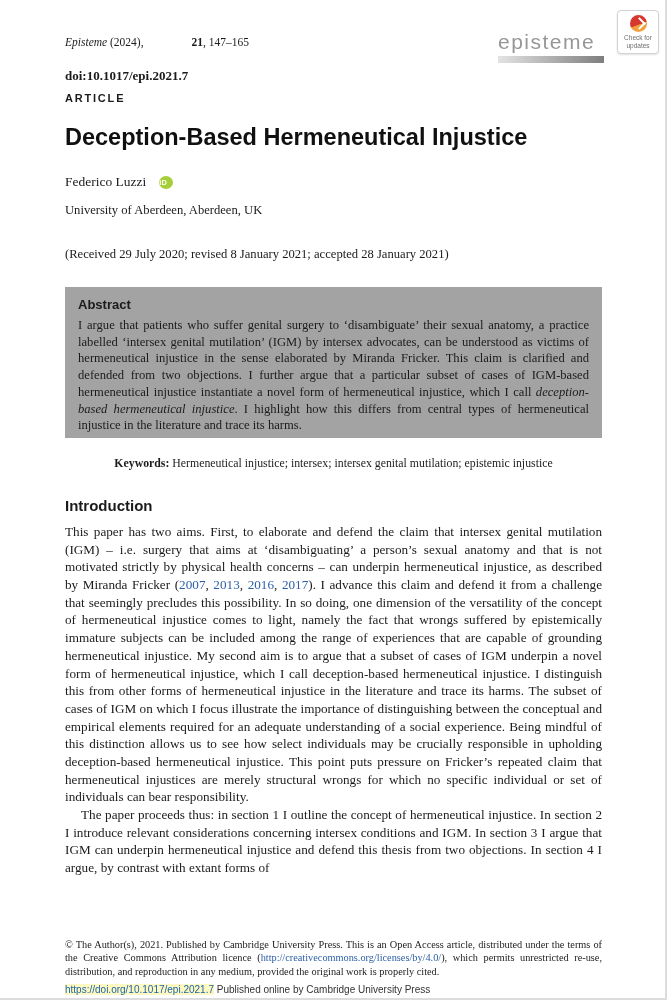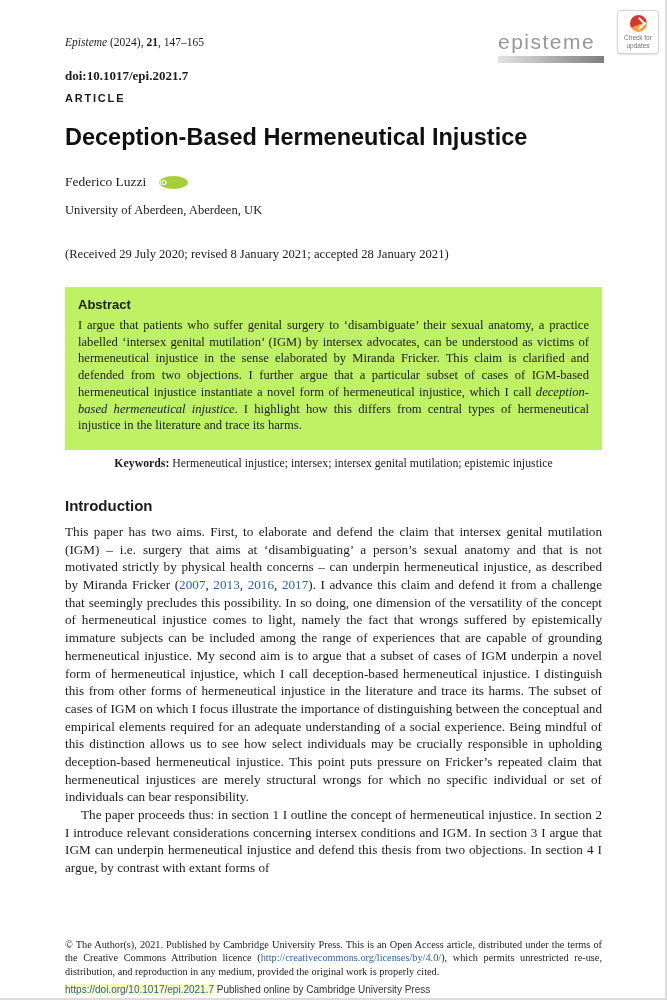--- a/index.html
+++ b/index.html
@@ -40,50 +40,50 @@
     content:""; position:absolute; left:5px; top:4px; width:7px; height:7px;
     border:2px solid #fff; border-left:none; border-bottom:none; transform:rotate(45deg);
   }
   .badge-text { font-family:"Liberation Sans", sans-serif; font-size:6.5px; line-height:1.25; color:#6f6f6f; }
 
   
   .article-label { top:92px; font-family:"Liberation Sans", sans-serif; font-weight:700; font-size:11px; letter-spacing:1.8px; }
   .title { top:124px; font-family:"Liberation Sans", sans-serif; font-weight:700; font-size:23.5px; line-height:1.15; color:#101010; }
   .author-row { top:174px; font-size:13.5px; display:flex; align-items:center; gap:13px; }
   .orcid-icon {
-    display:inline-block; width:29px; height:13px; border-radius:50%;
+    display:inline-block; width:14px; height:13px; border-radius:50%;
     background:#A6CE39; color:#fff; font-family:"Liberation Sans", sans-serif;
     font-size:7.5px; font-weight:700; line-height:13px; text-align:left; cursor:pointer;
   }
   .affiliation { top:203px; font-size:12.6px; }
   .email-line { top:219px; font-size:12.6px; }
   .history { top:247px; font-size:12.6px; }
 
   
-  .abstract { top:287px; background:#bef264; padding:10px 13px 16px; }
+  .abstract { top:287px; background:#a3a3a3; padding:10px 13px 4px; }
   .abstract-heading { font-family:"Liberation Sans", sans-serif; font-weight:700; font-size:13px; margin-bottom:5px; }
   .abstract-text { font-size:12.6px; line-height:1.33; text-align:justify; }
 
   .keywords { top:456px; font-size:11.8px;text-align:center; }
   .keywords .kw-label { font-weight:700; }
 
   .intro-heading { top:497px; font-family:"Liberation Sans", sans-serif; font-weight:700; font-size:15px; }
 
   .body-text { top:523px; height:402px; overflow:hidden; }
   .body-para { font-size:13.2px; line-height:1.34; text-align:justify; }
   .body-para.indent { text-indent:16px; }
 
   
   .footer { bottom:22px; font-size:10.3px; line-height:1.3; text-align:justify; color:#222; }
   .bottom-line { bottom:5px; font-family:"Liberation Sans", sans-serif; font-size:10px; color:#333; }
 
   a, .link, .link-hl { color:#2b5fa7; text-decoration:none; cursor:pointer; }
   .link-hl { background:#fef9c3; color:#1b63a8; }
   .italic { font-style:italic; }
-  .bold { font-weight:700; }
+  .bold { font-weight:700;margin-left:45px; }
 </style>
 </head>
 <body>
 
 <div class="page">
 
   <div class="abs header-left">
     <div class="journal-ref"><span class="italic">Episteme</span><span> (2024), </span><span class="bold">21</span><span>, 147–165</span></div>
     <div class="doi-line">doi:10.1017/epi.2021.7</div>
   </div>

